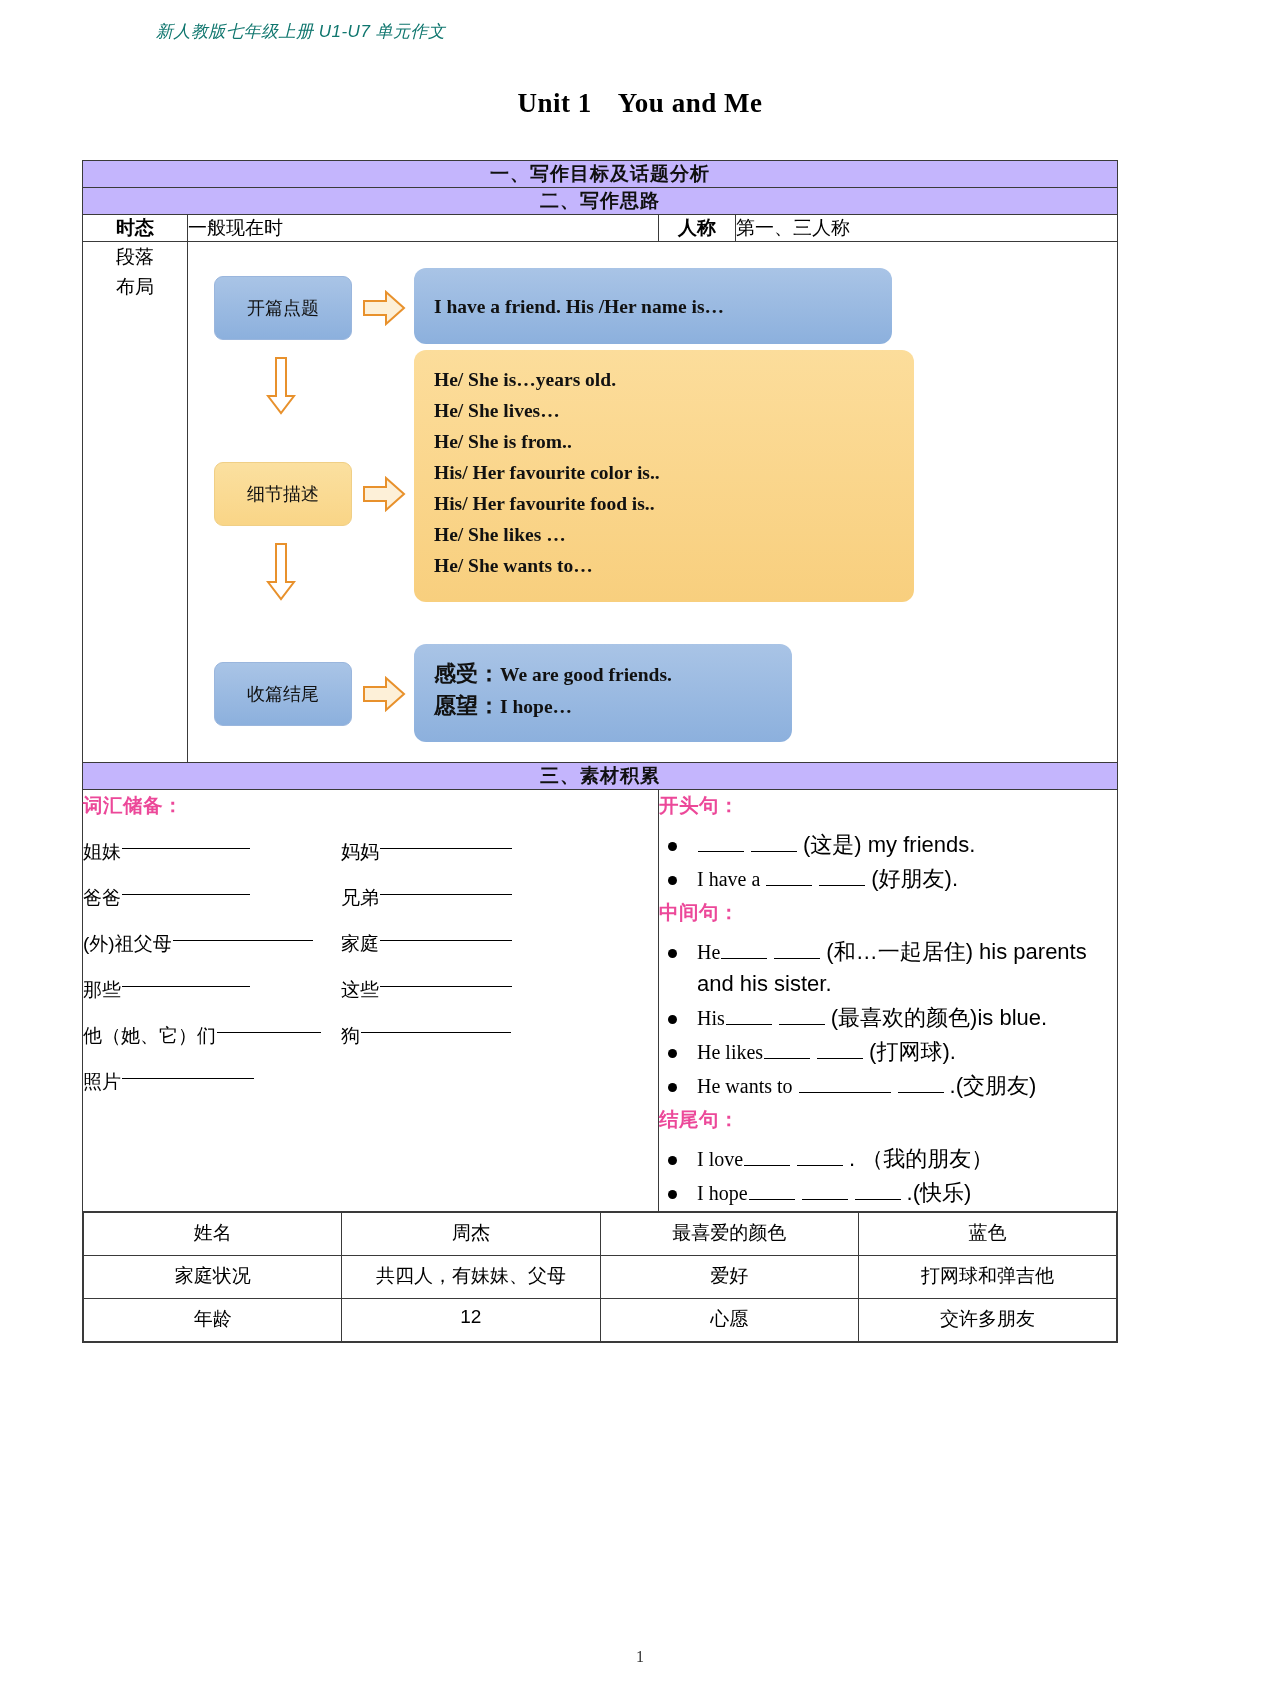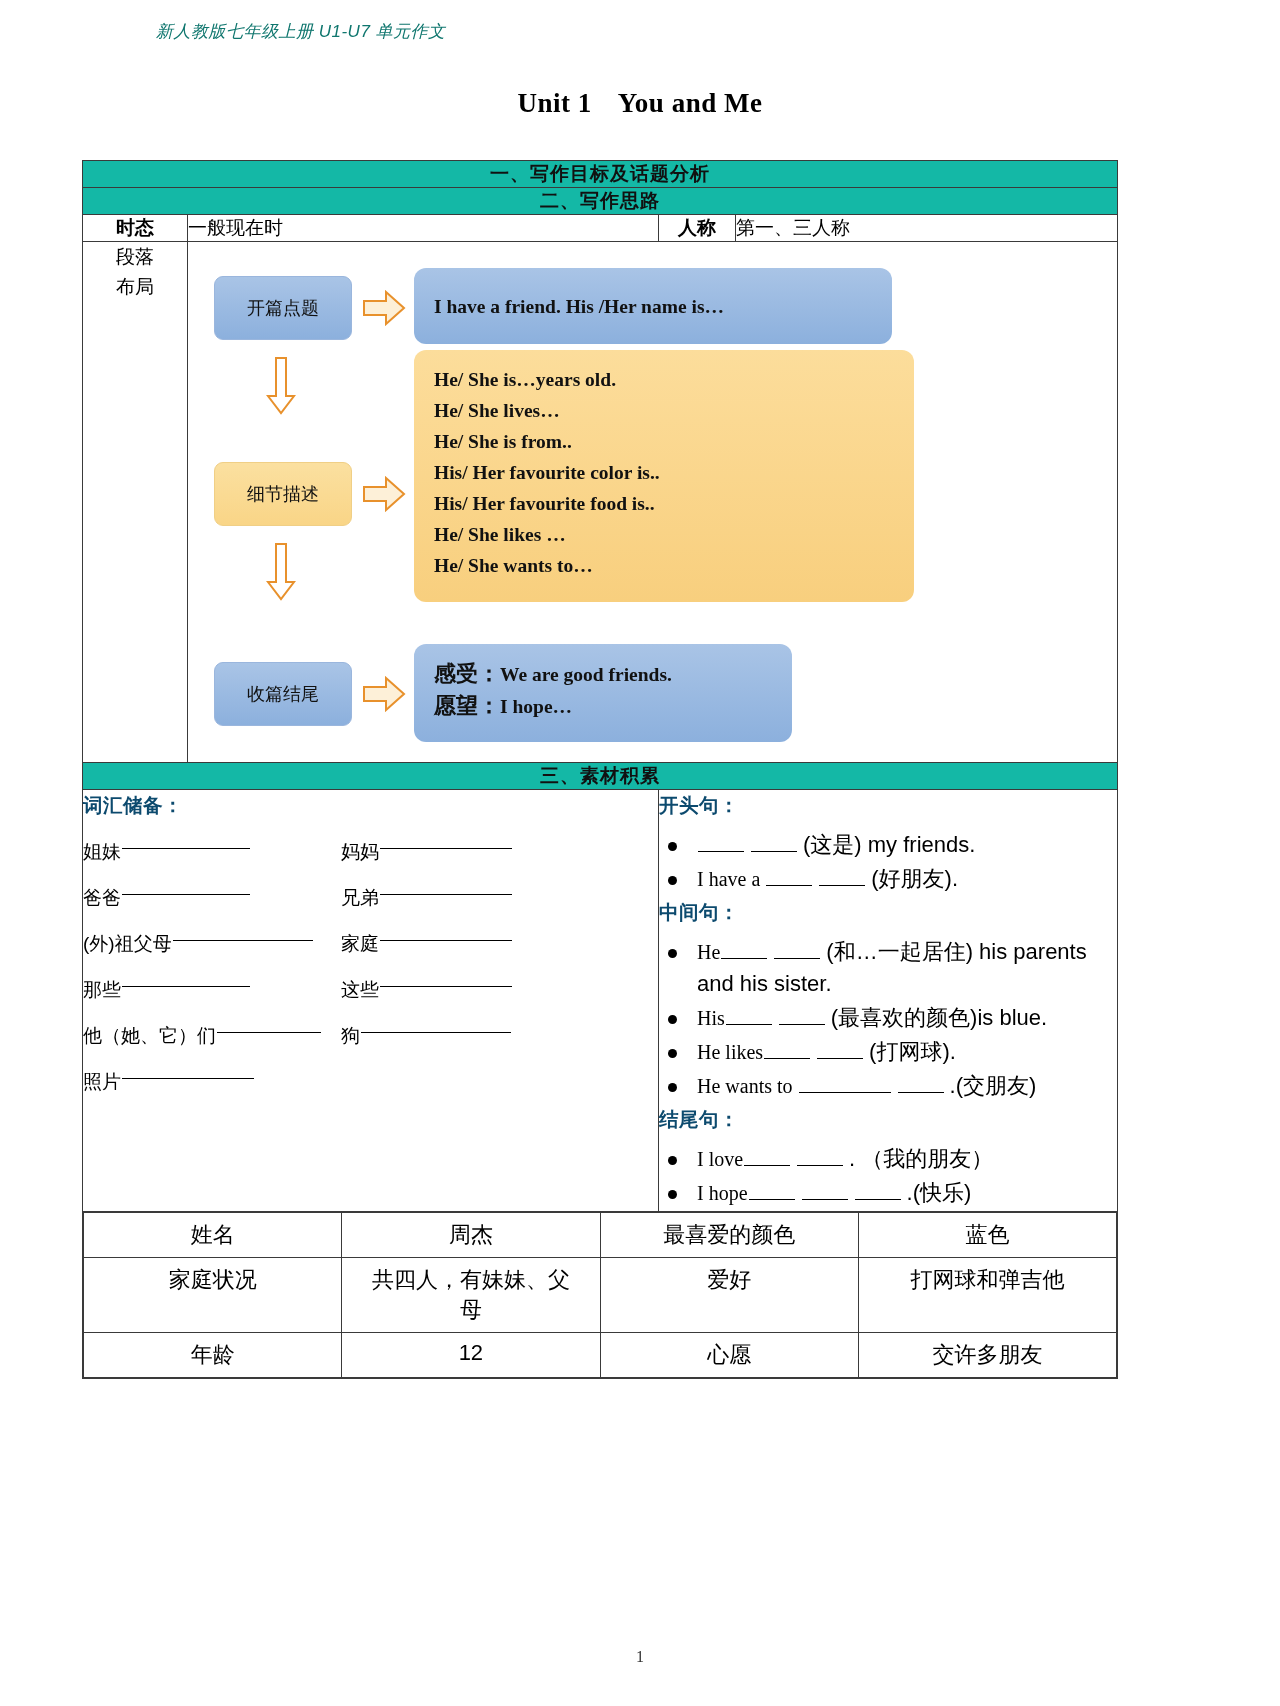--- a/index.html
+++ b/index.html
@@ -26,21 +26,21 @@
 
   
   .sheet{
     position:absolute;left:82px;top:160px;width:1036px;
     border:1.5px solid #3a3a3a;border-collapse:collapse;
     box-sizing:border-box;
   }
   .sheet td{border:1px solid #3a3a3a;vertical-align:top;padding:0;}
 
   .band{
-    background:#14b8a6;text-align:center;
+    background:#c4b5fd;text-align:center;
     font-family:"Liberation Sans","DejaVu Sans",sans-serif;
     font-size:19px;font-weight:600;color:#111;
     padding:6px 0 7px 0;letter-spacing:1px;
   }
 
   .para{
     font-size:19px;line-height:33px;padding:6px 10px 8px 10px;
     font-family:"Liberation Sans","DejaVu Sans",sans-serif;
   }
   .para .en{font-family:"Liberation Serif","DejaVu Serif",serif;font-size:19px;}
@@ -76,21 +76,21 @@
   .blueBig{background:linear-gradient(180deg,#a9c4e6 0%,#8cb0dd 100%);}
   .orangeBig{background:linear-gradient(180deg,#fcdd9b 0%,#f8cf7e 100%);}
 
   .arrowR{position:absolute;width:44px;height:36px;}
   .arrowD{position:absolute;width:30px;height:60px;}
 
   
   .matL{padding:12px 0 14px 14px;}
   .matR{padding:10px 10px 12px 14px;}
   .redhead{
-    color:#0c4a6e;font-weight:bold;font-size:19.5px;
+    color:#ec4899;font-weight:bold;font-size:19.5px;
     margin:2px 0 10px 0;letter-spacing:.5px;
   }
   .vrow{display:flex;font-size:19px;line-height:46px;}
   .vcell{display:flex;align-items:flex-start;white-space:nowrap;}
   .vcell.c1{width:258px;}
   .u{
     display:inline-block;border-bottom:1.5px solid #000;
     height:19px;margin:0 1px;
   }
   .bullets{margin:0;padding:0;list-style:none;}
@@ -107,21 +107,21 @@
 
   
   .prompt{
     font-size:19px;padding:9px 0 9px 86px;
   }
   .prompt .small{font-size:17px;}
   .profwrap{padding:0 28px 10px 28px;}
   table.prof{border-collapse:collapse;width:100%;}
   table.prof td{
     border:1px solid #3a3a3a;text-align:center;
-    font-size:22px;padding:7px 20px;height:28px;
+    font-size:19px;padding:7px 20px;height:28px;
   }
   table.prof td.c0{width:25%;}
   table.prof td.c1{width:25%;}
   table.prof td.c2{width:25%;}
   table.prof td.c3{width:25%;}
 
   .pageno{
     position:absolute;left:0;top:1648px;width:1280px;text-align:center;
     font-size:16px;color:#333;
     font-family:"Liberation Serif","DejaVu Serif",serif;

